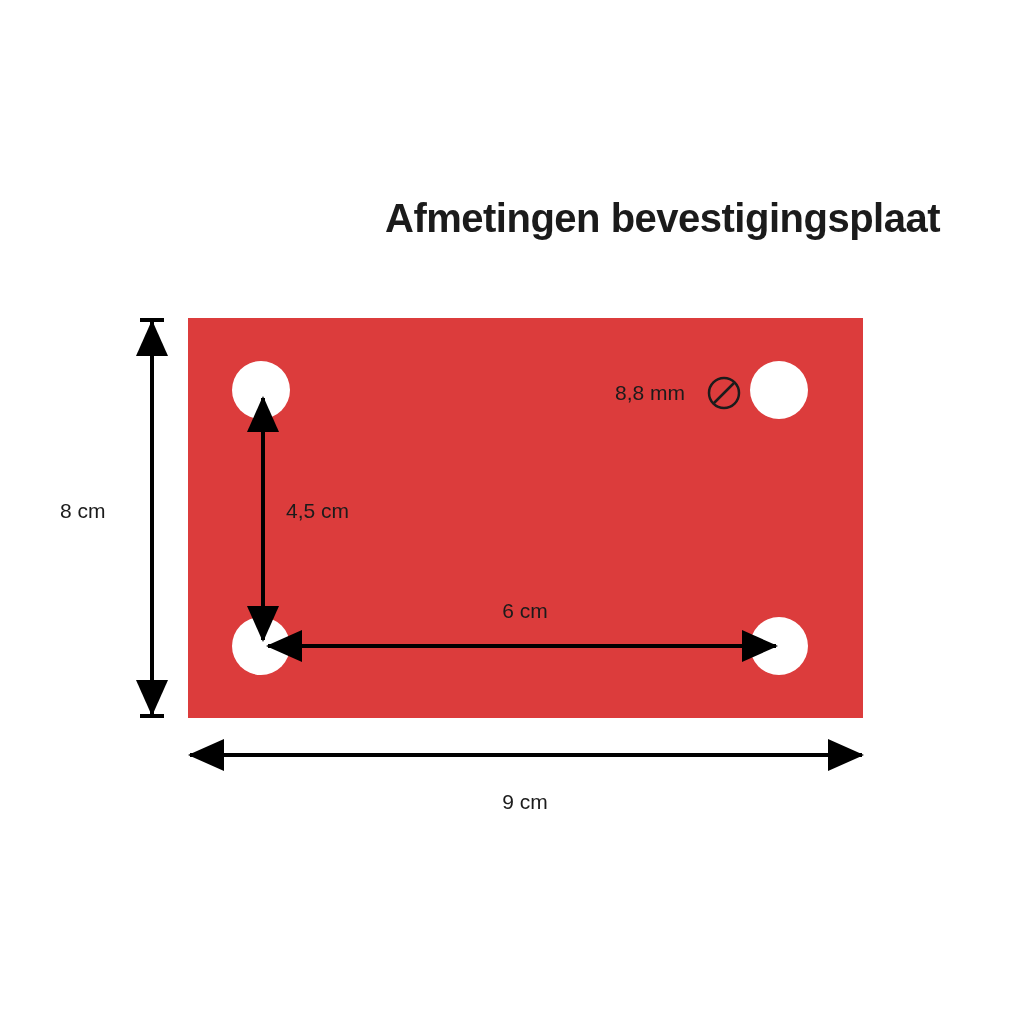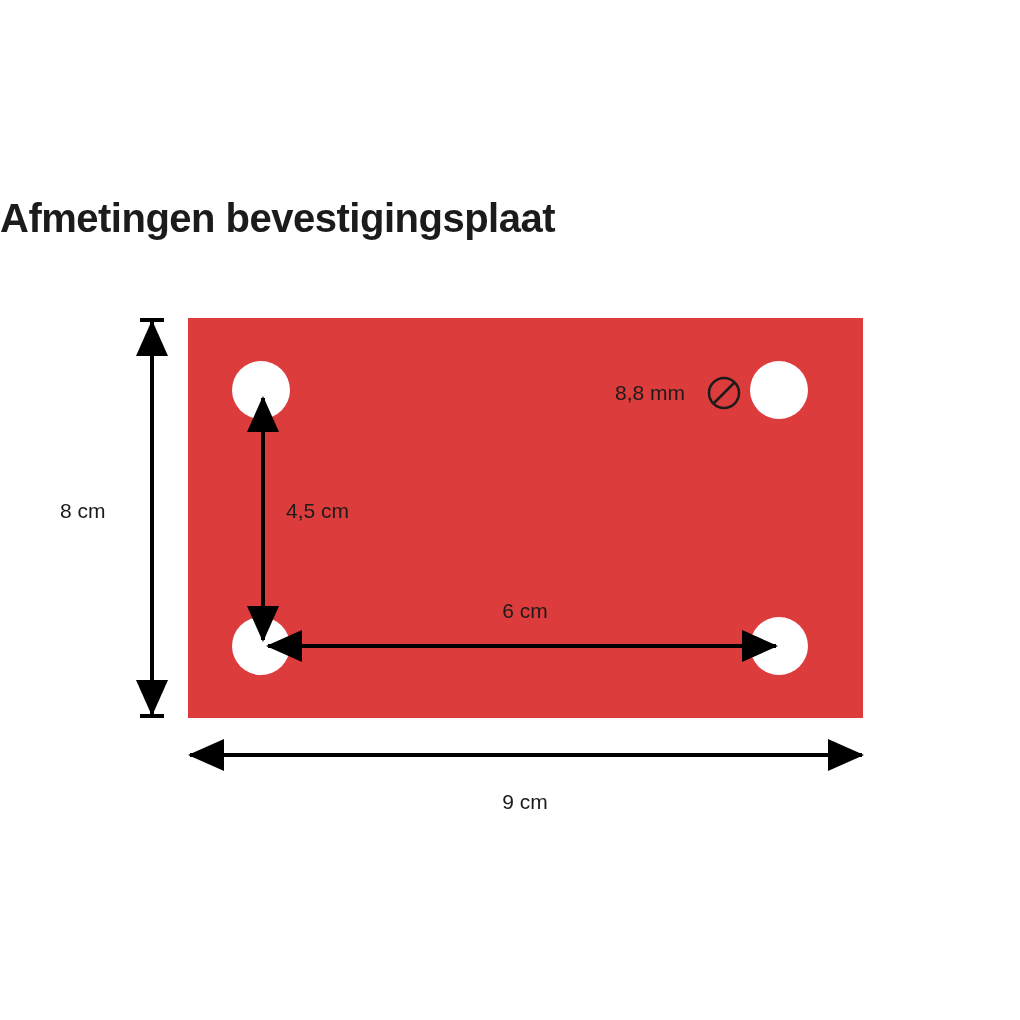--- a/index.html
+++ b/index.html
@@ -17,21 +17,21 @@
     position: relative;
     width: 1020px;
     height: 1020px;
     background: #ffffff;
   }
   #title {
     position: absolute;
     left: 0;
     top: 196px;
     width: 940px;
-    text-align: left;
+    text-align: right;
     font-size: 40px;
     font-weight: bold;
     color: #1b1b1b;
     letter-spacing: -0.5px;
   }
   svg.diagram {
     position: absolute;
     left: 0;
     top: 0;
     width: 1020px;

